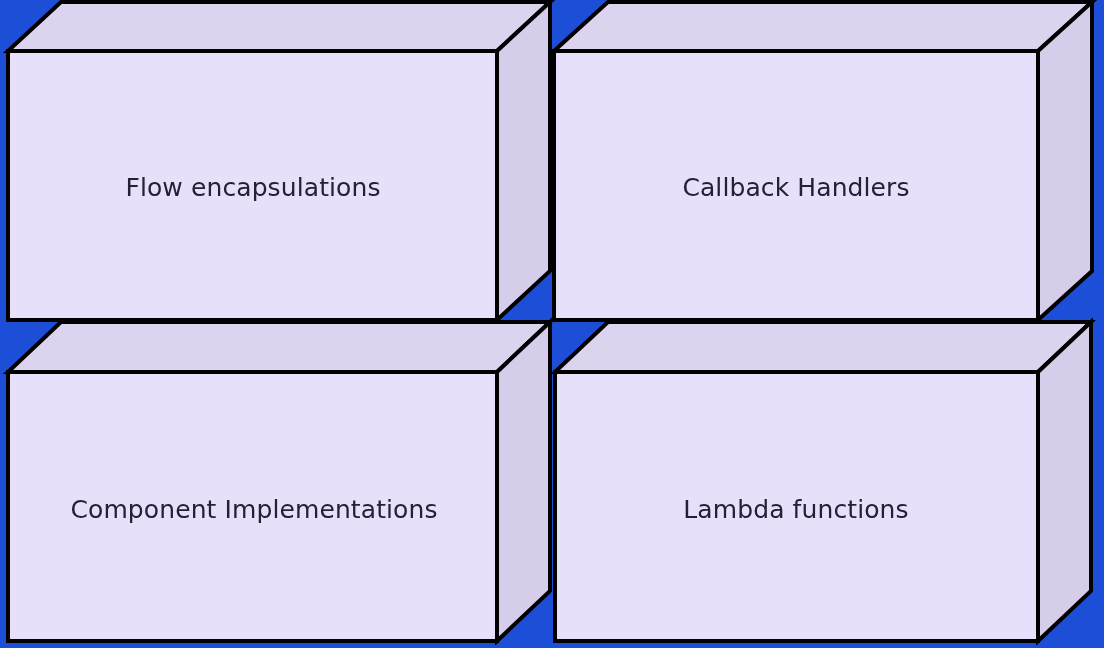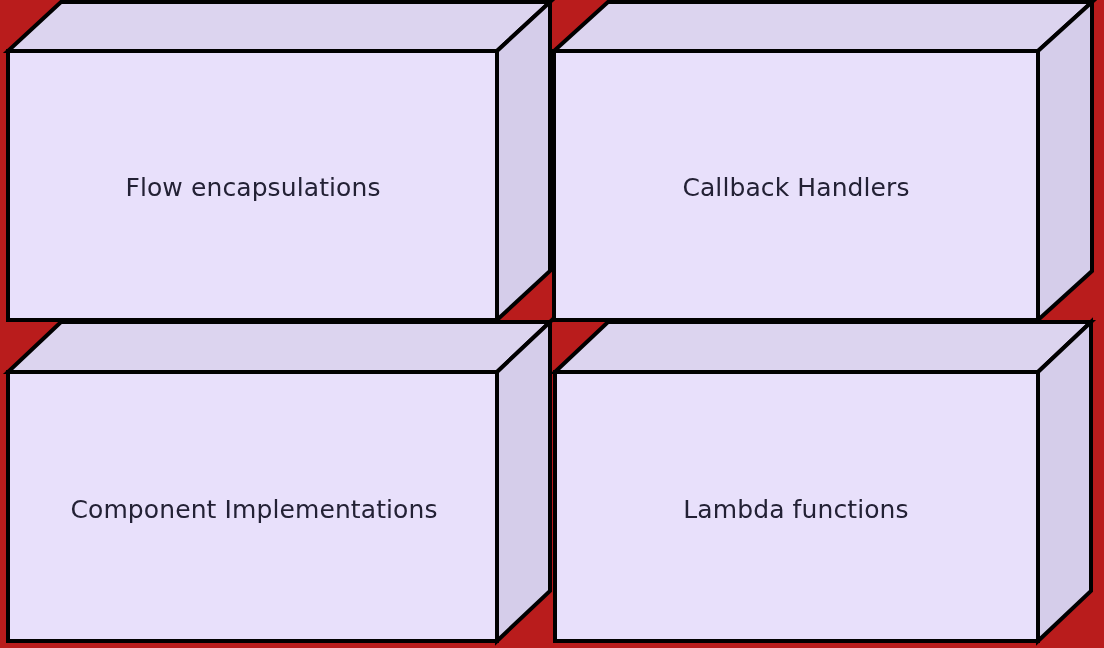--- a/index.html
+++ b/index.html
@@ -38,21 +38,21 @@
     letter-spacing: 0.1px;
   }
   .face-front, .face-top, .face-side {
     stroke-linejoin: miter;
     stroke-linecap: butt;
   }
 </style>
 </head>
 <body>
 
-<div id="diagram-root" style="background: #b91c1c; width: 1104px; height: 648px;">
+<div id="diagram-root" style="background: #1d4ed8; width: 1104px; height: 648px;">
   <svg id="diagram-svg" viewBox="0 0 1104 648" xmlns="http://www.w3.org/2000/svg">
 
     <g>
       <polygon class="face-top" points="8,51 61,2 550,2 497,51" fill="#DCD4EF" stroke="#000000" stroke-width="4"></polygon>
       <polygon class="face-side" points="497,51 550,2 550,271 497,320" fill="#D5CDEA" stroke="#000000" stroke-width="4"></polygon>
       <rect class="face-front" x="8" y="51" width="489" height="269" fill="#E8E0FB" stroke="#000000" stroke-width="4"></rect>
       <text class="box-label" x="253" y="189" fill="#232135" font-size="25">Flow encapsulations</text>
     </g>
 
     <g>

